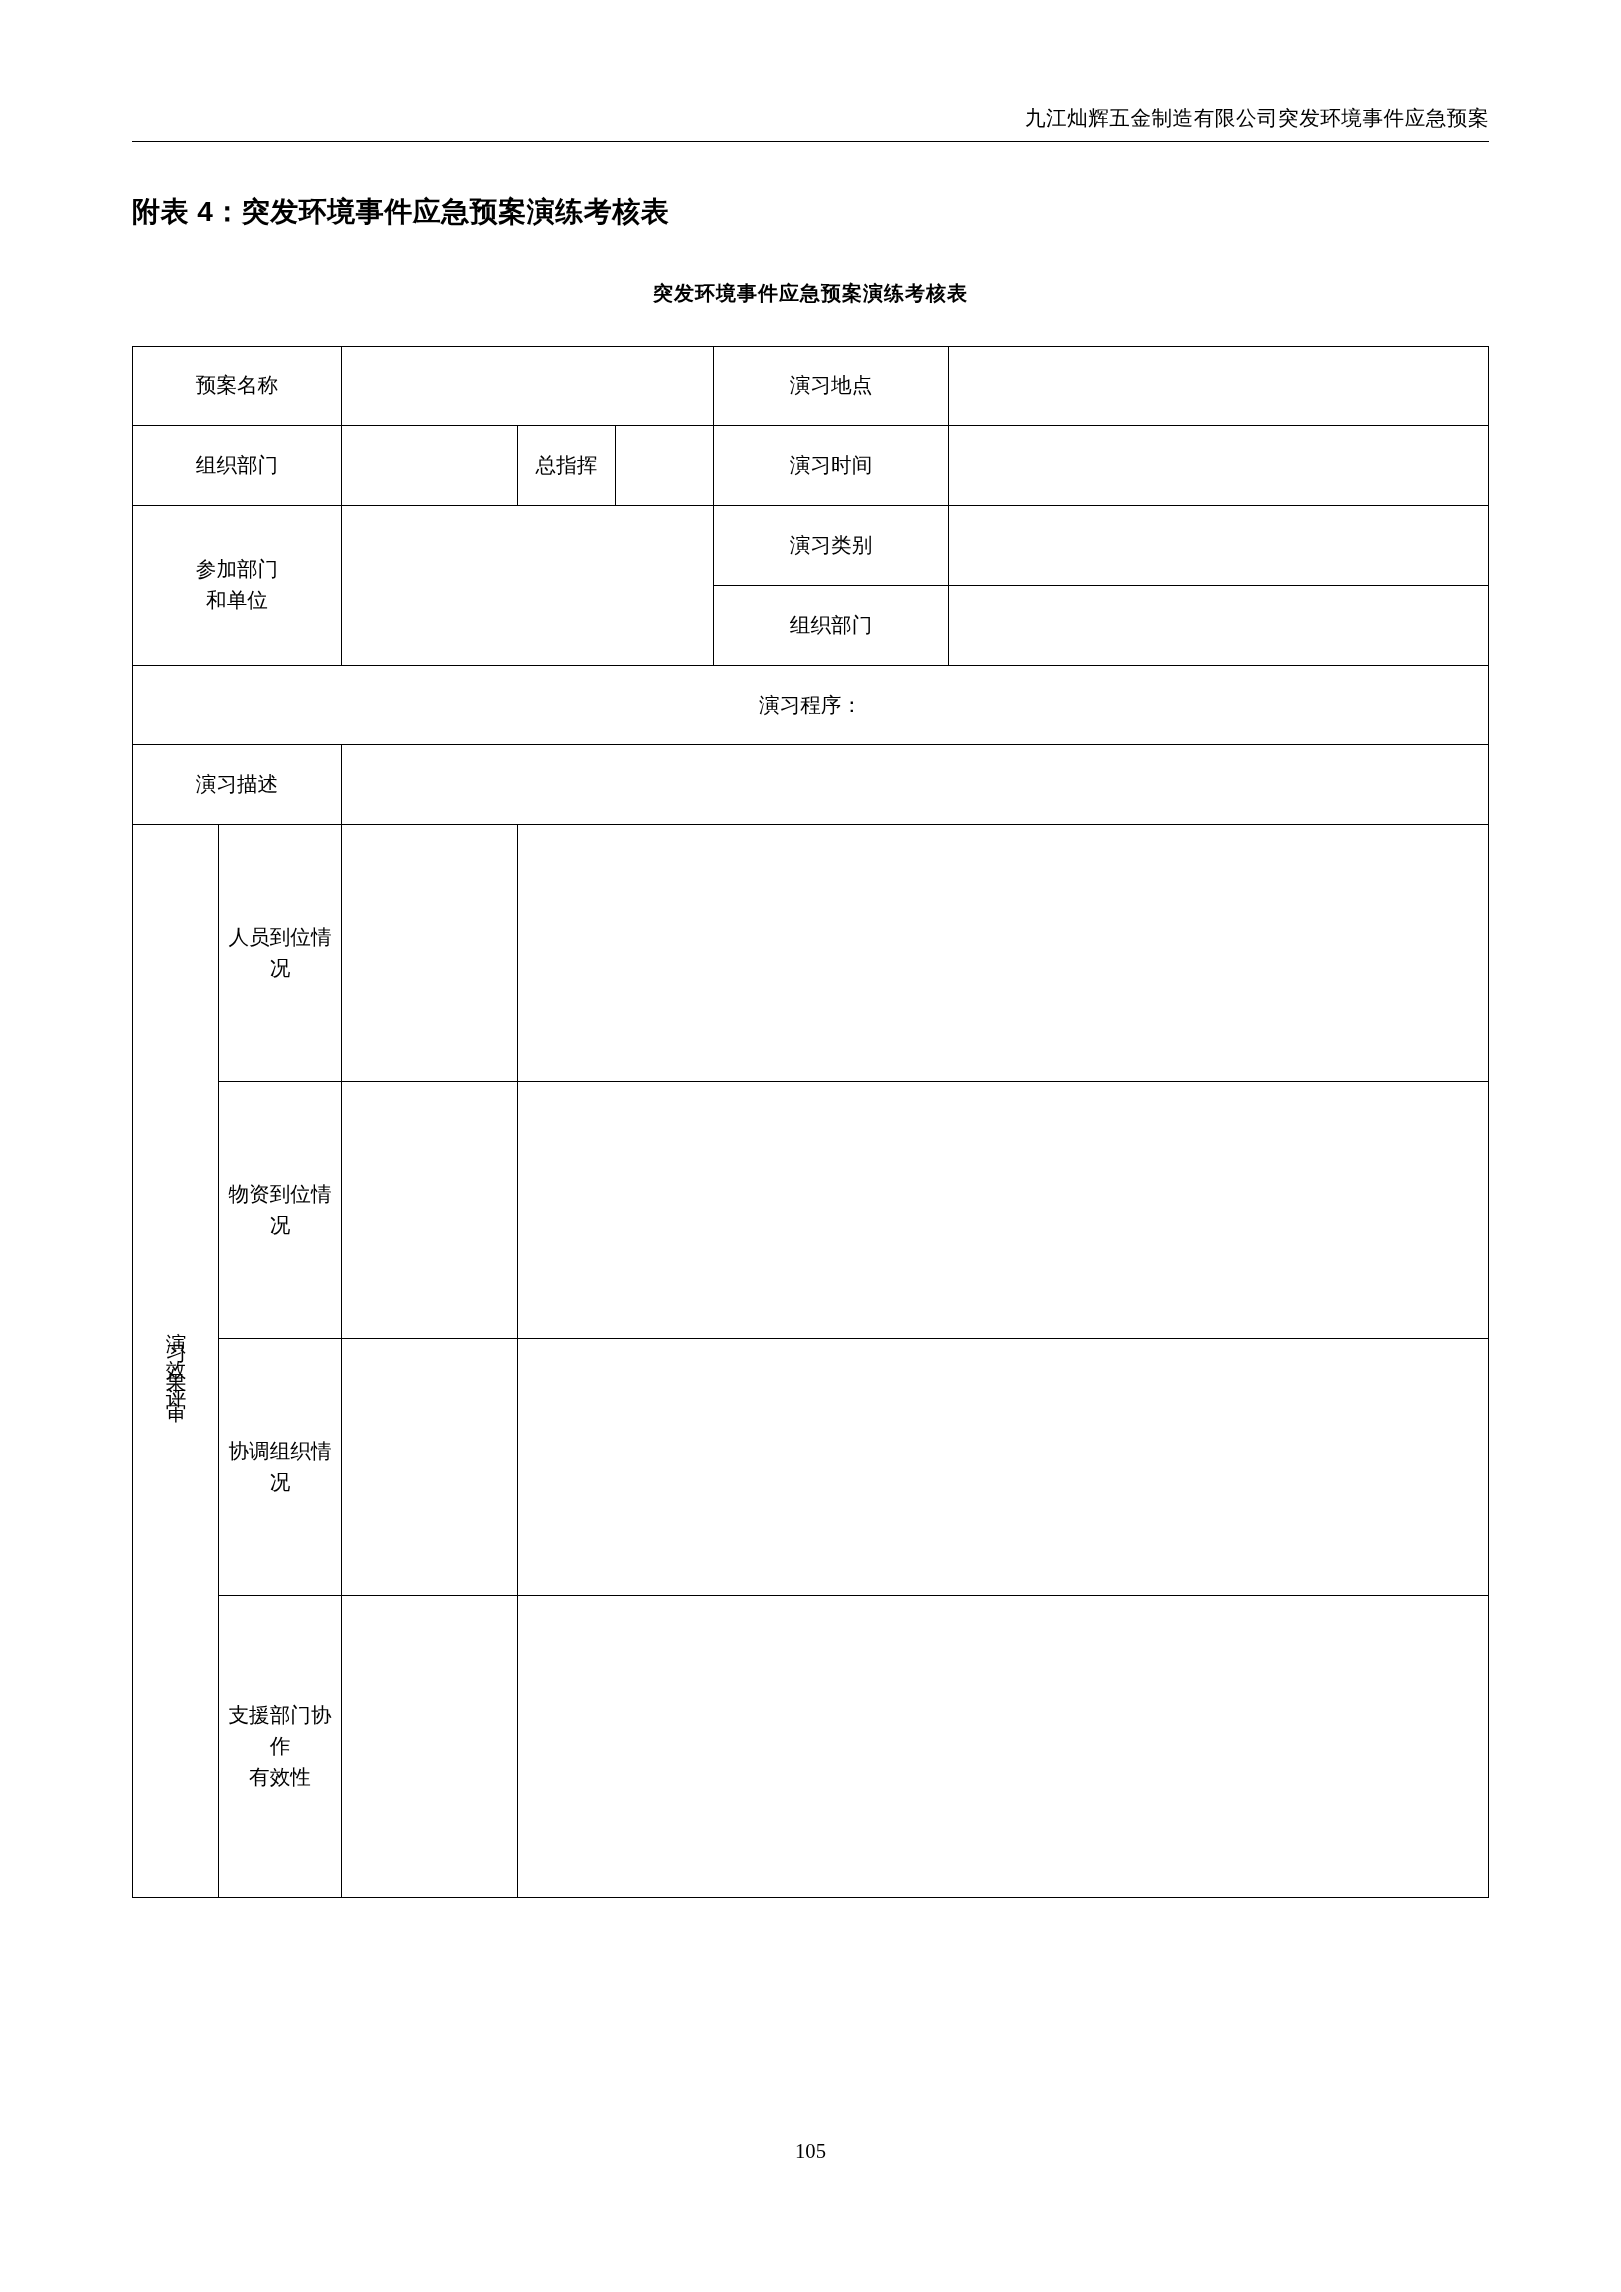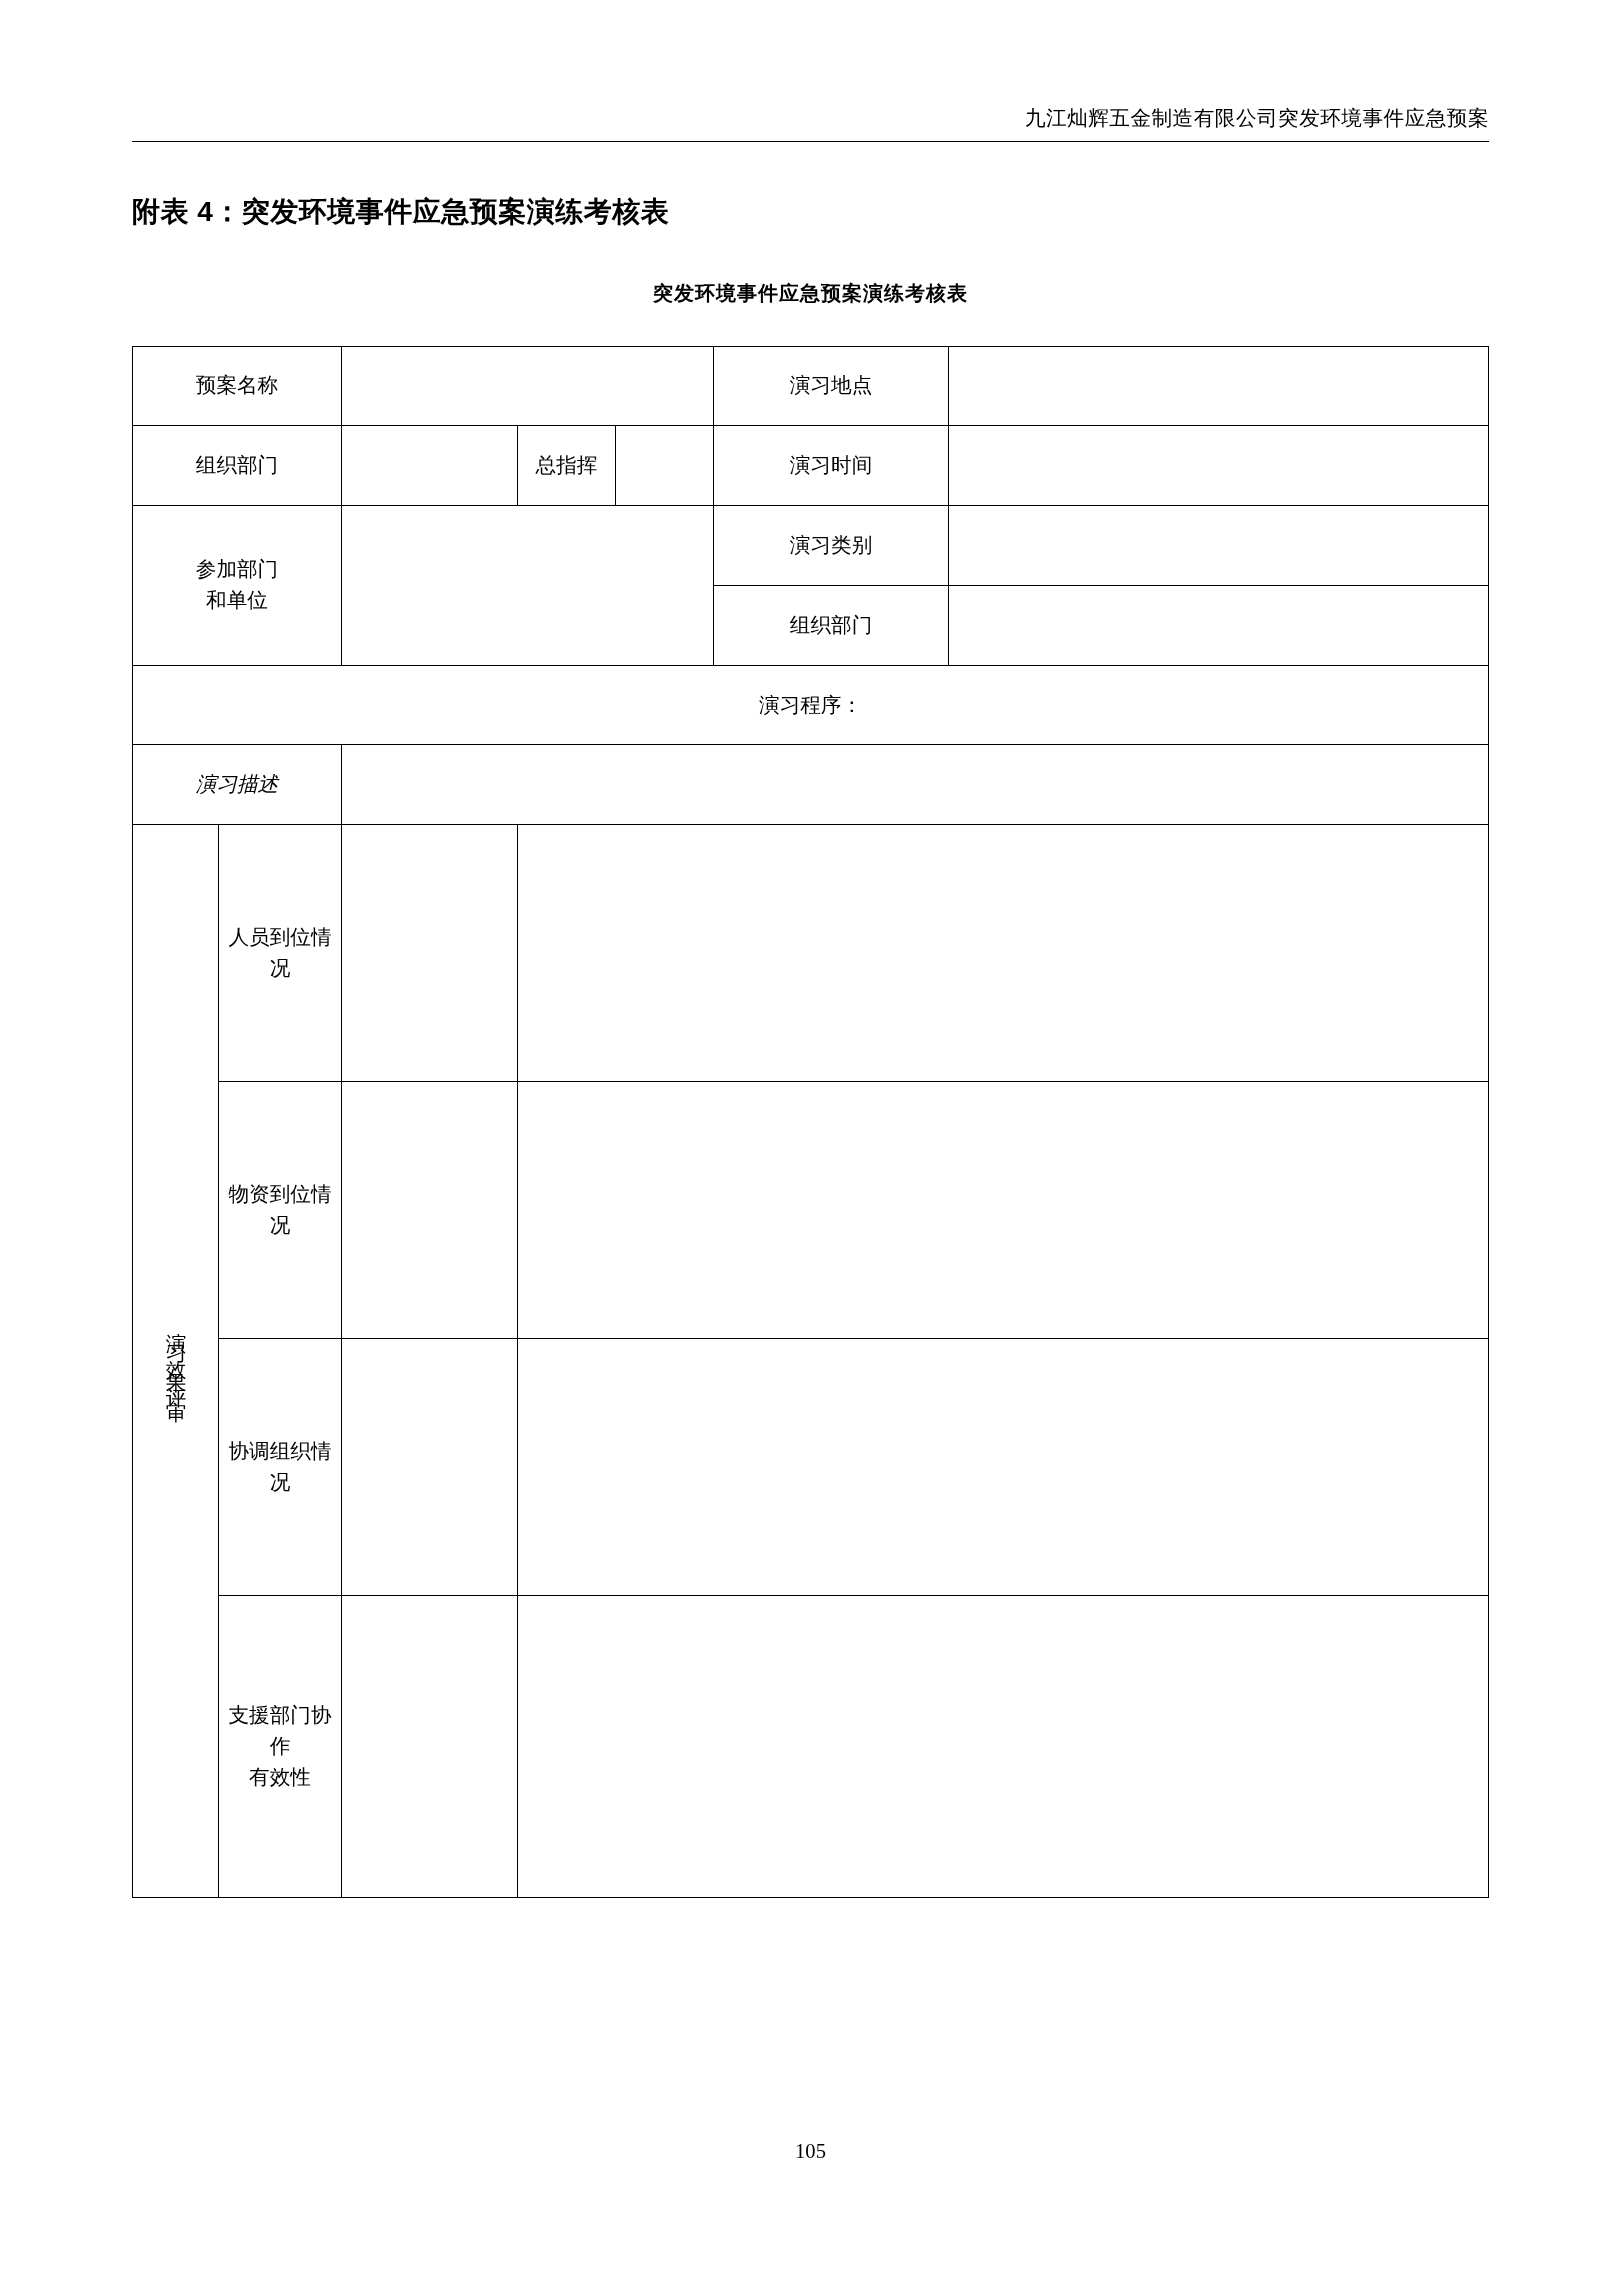--- a/index.html
+++ b/index.html
@@ -72,21 +72,21 @@
     font-size: 20.6px;
     font-family: "Liberation Serif", "DejaVu Serif", serif;
     text-align: center;
     vertical-align: middle;
     padding: 3.9px 5.9px;
     line-height: 1.5;
   }
   .h-label { height: 71px; }
   .cell-two-line { line-height: 1.65; }
   .proc-row td { height: 71px; }
-  .desc-row td { height: 71px; font-style: italic; }
+  .desc-row td { height: 71px; }
   .eval-cell {
     width: 86px;
     font-size: 20.6px;
     letter-spacing: 0;
   }
   .vert-text {
     writing-mode: vertical-rl;
     text-orientation: upright;
     display: inline-block;
     line-height: 2.0;

